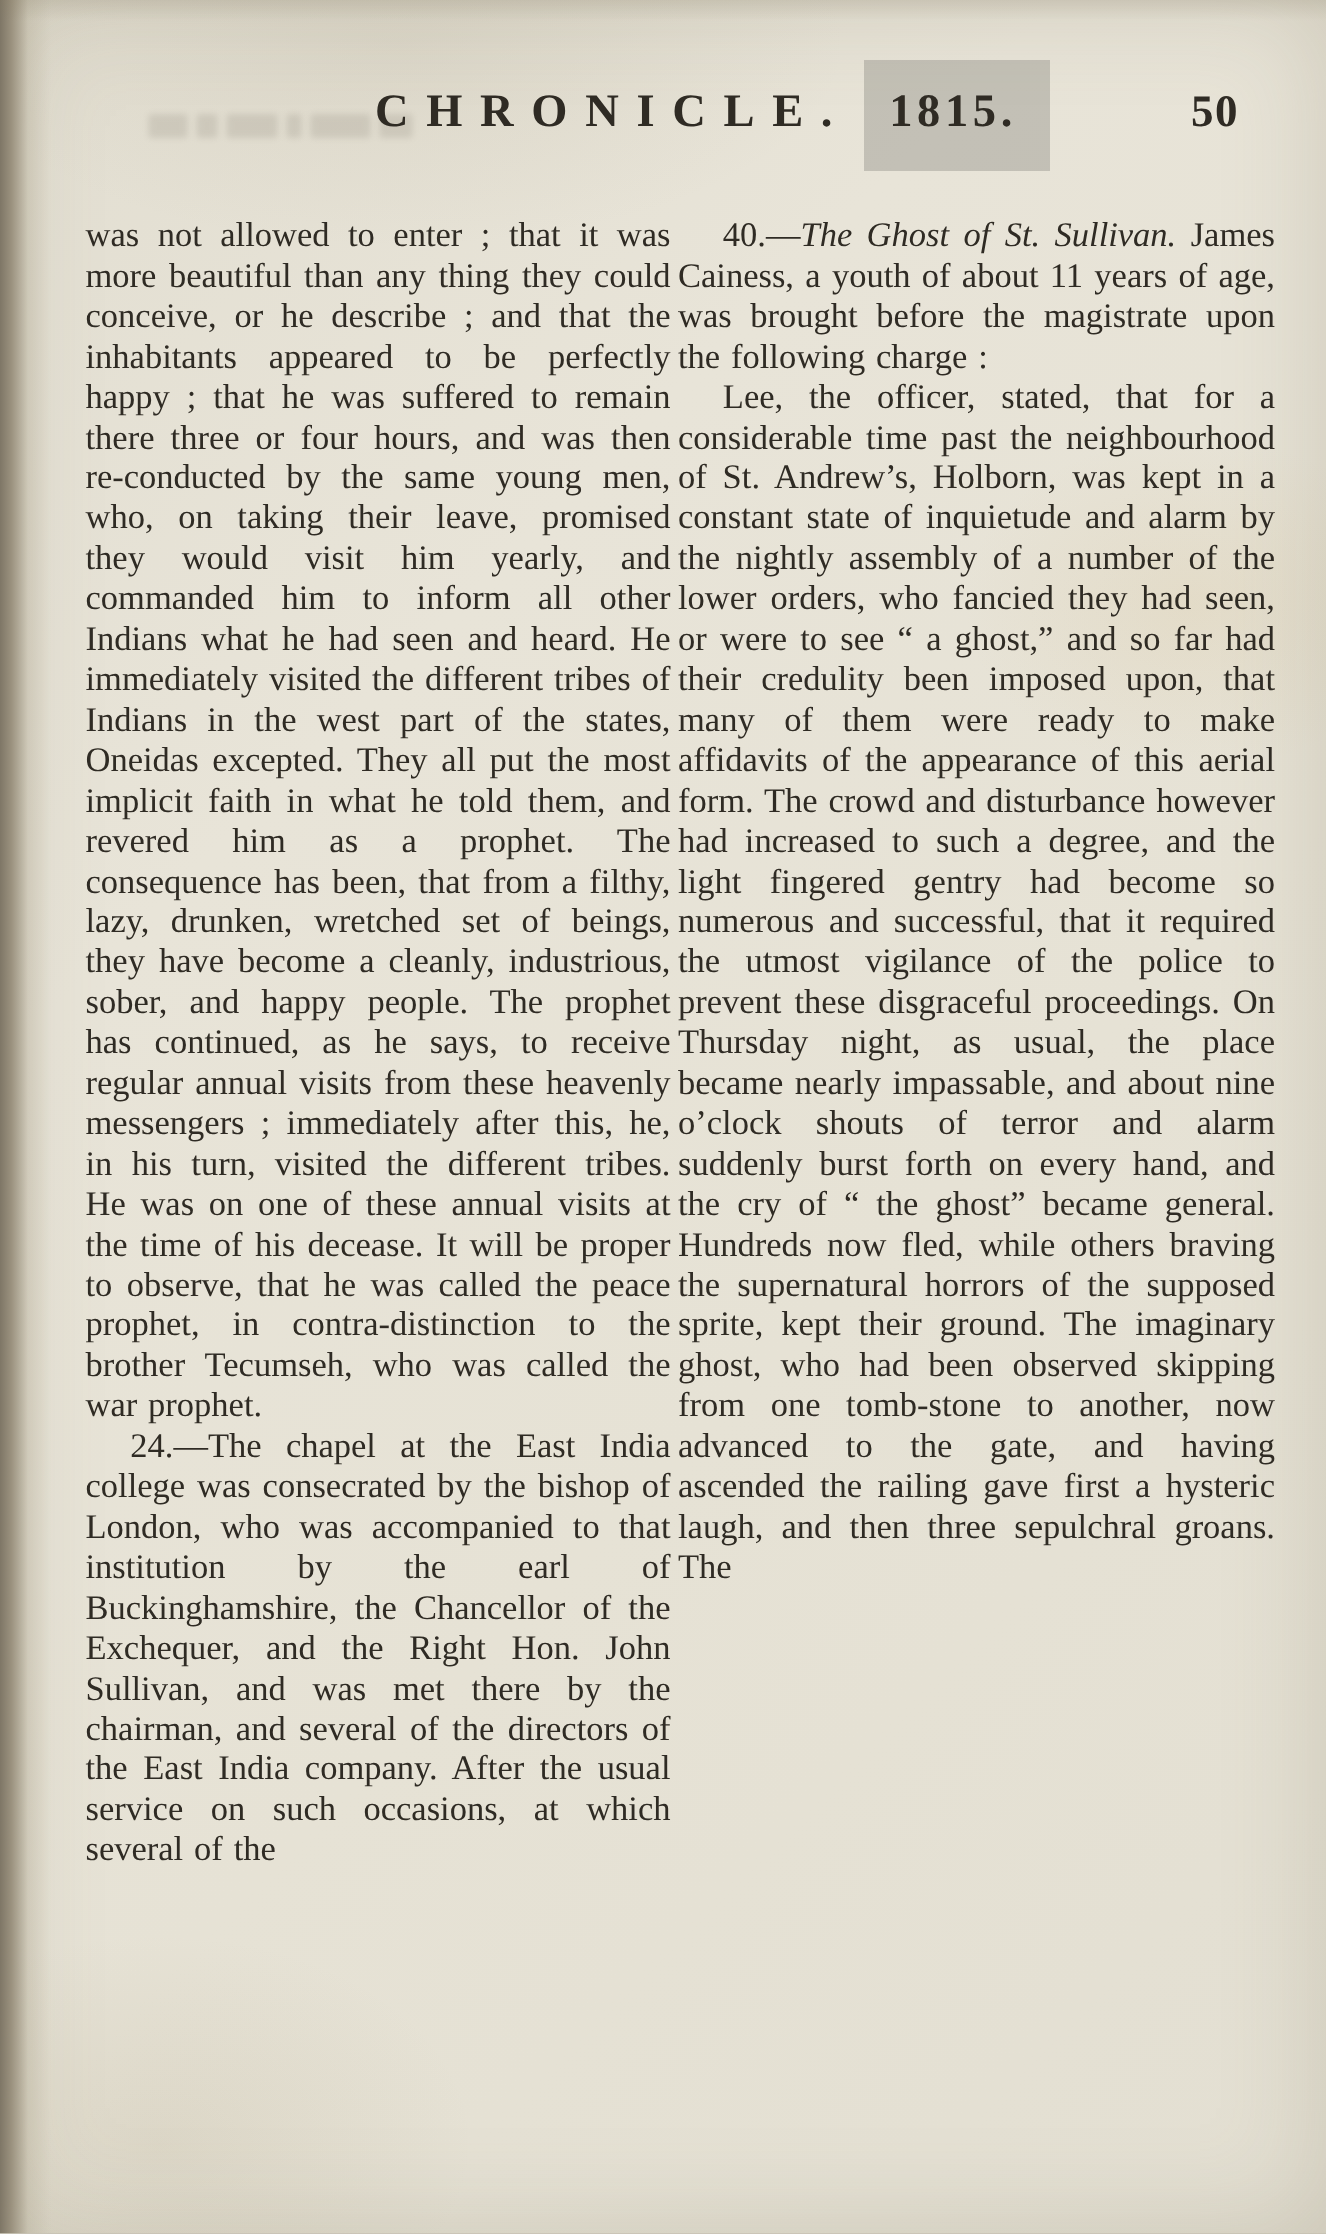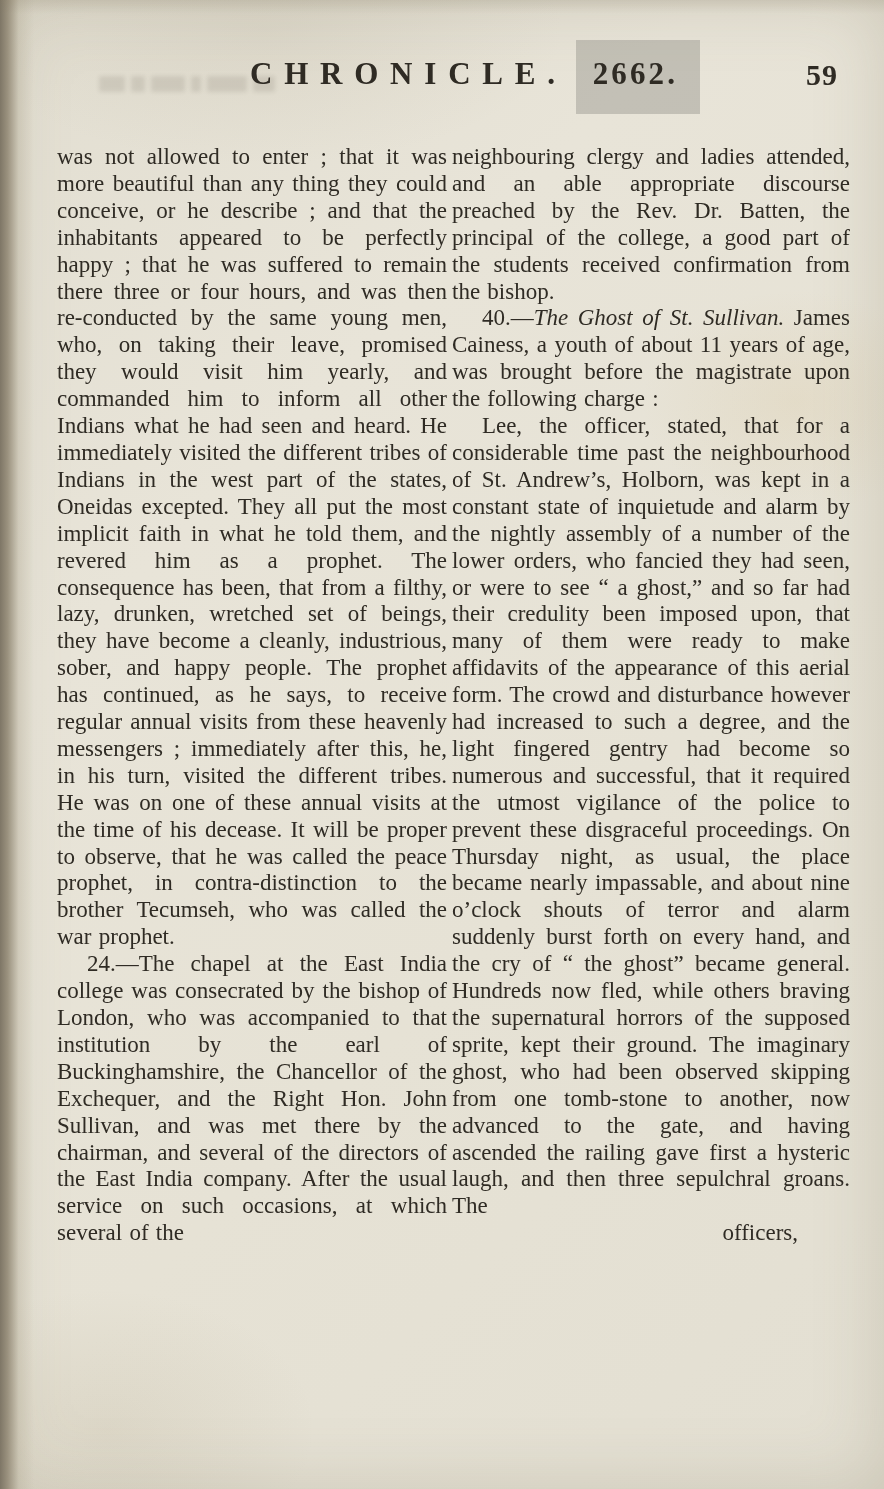--- a/index.html
+++ b/index.html
@@ -26,21 +26,21 @@
     position:absolute;left:0;top:0;right:0;height:14px;
     background:linear-gradient(to bottom,rgba(130,120,95,0.18),rgba(130,120,95,0));
     pointer-events:none;
   }
   
   .show-through{position:absolute;top:70px;left:96px;width:190px;height:34px;opacity:.16;filter:blur(2px);pointer-events:none;}
   .show-through i{display:inline-block;background:#6d665a;height:16px;margin:6px 3px 0 3px;border-radius:2px;vertical-align:top;}
   .st1{width:26px}.st2{width:14px}.st3{width:34px}.st4{width:10px}.st5{width:40px}.st6{width:22px}
 
   .running-head{
-    position:absolute;top:56px;left:0;right:4px;height:52px;
+    position:absolute;top:56px;left:0;right:16px;height:52px;
   }
   .head-center{
     position:absolute;left:250px;top:0;display:flex;align-items:baseline;
     font-size:31px;font-weight:600;
   }
   .head-title{letter-spacing:0.38em;white-space:nowrap;}
   .year-wrap{position:relative;margin-left:26px;letter-spacing:0.10em;}
   .year-hl{
     position:absolute;left:-17px;top:-16px;right:-22px;bottom:-22px;
     background:rgba(110,108,102,0.30);
@@ -75,31 +75,29 @@
 
   <div class="show-through">
     <i class="st1"></i><i class="st2"></i><i class="st3"></i><i class="st4"></i><i class="st5"></i><i class="st6"></i>
   </div>
 
   <div class="running-head">
     <div class="head-center">
       <span class="head-title">CHRONICLE.</span>
       <span class="year-wrap">
         <span class="year-hl"></span>
-        <span class="year-text">2662.</span>
+        <span class="year-text">1815.</span>
       </span>
     </div>
-    <div class="page-number">59</div>
+    <div class="page-number">50</div>
   </div>
 
   <div class="col col-left">
     <p>was not allowed to enter ; that it was more beautiful than any thing they could conceive, or he describe ; and that the inhabitants appeared to be perfectly happy ; that he was suffered to remain there three or four hours, and was then re-conducted by the same young men, who, on taking their leave, promised they would visit him yearly, and commanded him to inform all other Indians what he had seen and heard. He immediately visited the different tribes of Indians in the west part of the states, Oneidas excepted. They all put the most implicit faith in what he told them, and revered him as a prophet. The consequence has been, that from a filthy, lazy, drunken, wretched set of beings, they have become a cleanly, industrious, sober, and happy people. The prophet has continued, as he says, to receive regular annual visits from these heavenly messengers ; immediately after this, he, in his turn, visited the different tribes. He was on one of these annual visits at the time of his decease. It will be proper to observe, that he was called the peace prophet, in contra-distinction to the brother Tecumseh, who was called the war prophet.</p>
     <p class="indent">24.—The chapel at the East India college was consecrated by the bishop of London, who was accompanied to that institution by the earl of Buckinghamshire, the Chancellor of the Exchequer, and the Right Hon. John Sullivan, and was met there by the chairman, and several of the directors of the East India company. After the usual service on such occasions, at which several of the</p>
   </div>
 
   <div class="col col-right">
-    <p>neighbouring clergy and ladies attended, and an able appropriate discourse preached by the Rev. Dr. Batten, the principal of the college, a good part of the students received confirmation from the bishop.</p>
     <p class="indent"><span>40.—</span><span class="ghost-title">The Ghost of St. Sullivan.</span><span> James Cainess, a youth of about 11 years of age, was brought before the magistrate upon the following charge :</span></p>
     <p class="indent">Lee, the officer, stated, that for a considerable time past the neighbourhood of St. Andrew’s, Holborn, was kept in a constant state of inquietude and alarm by the nightly assembly of a number of the lower orders, who fancied they had seen, or were to see “ a ghost,” and so far had their credulity been imposed upon, that many of them were ready to make affidavits of the appearance of this aerial form. The crowd and disturbance however had increased to such a degree, and the light fingered gentry had become so numerous and successful, that it required the utmost vigilance of the police to prevent these disgraceful proceedings. On Thursday night, as usual, the place became nearly impassable, and about nine o’clock shouts of terror and alarm suddenly burst forth on every hand, and the cry of “ the ghost” became general. Hundreds now fled, while others braving the supernatural horrors of the supposed sprite, kept their ground. The imaginary ghost, who had been observed skipping from one tomb-stone to another, now advanced to the gate, and having ascended the railing gave first a hysteric laugh, and then three sepulchral groans. The</p>
-    <p class="catchword">officers,</p>
   </div>
 
 </div>
 
 </body></html>

